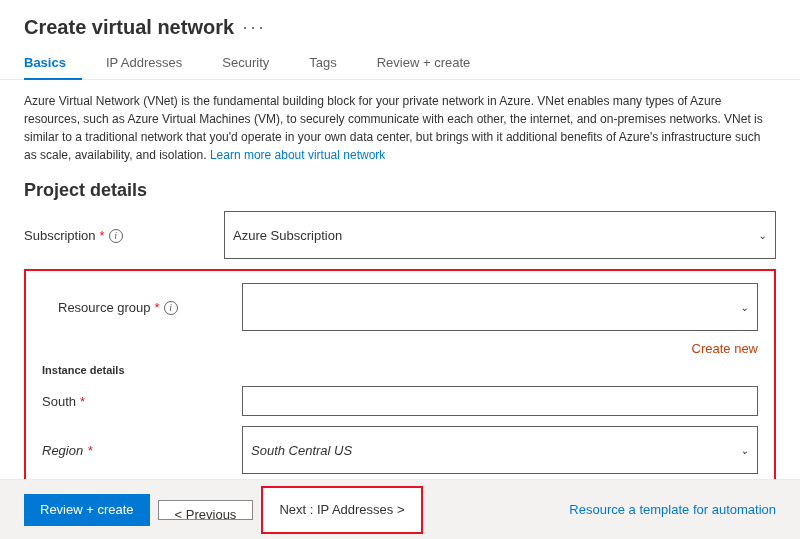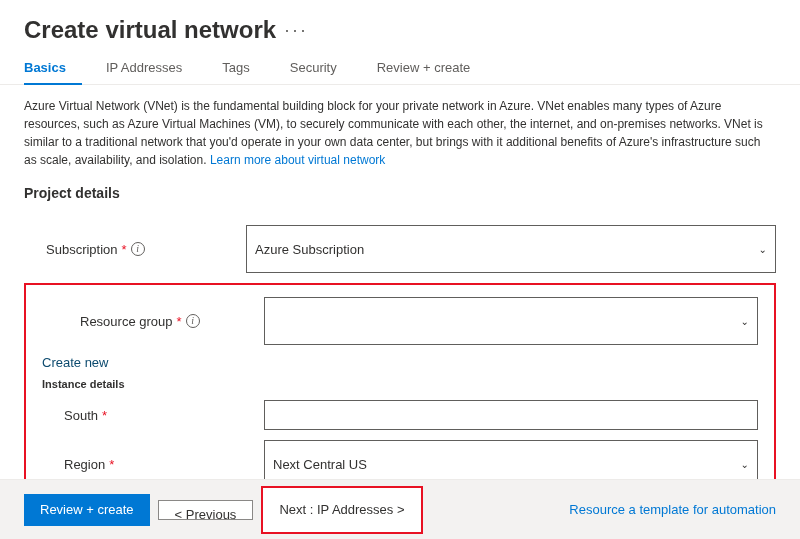--- a/index.html
+++ b/index.html
@@ -17,21 +17,21 @@
       flex-direction: column;
       height: 539px;
     }
     .header {
       padding: 16px 24px 8px 24px;
       display: flex;
       align-items: center;
       gap: 8px;
     }
     .page-title {
-      font-size: 24px;
+      font-size: 20px;
       font-weight: 600;
       color: #323130;
     }
     .header-dots {
       color: #605e5c;
       font-size: 18px;
       letter-spacing: 2px;
       cursor: pointer;
     }
     .tabs {
@@ -66,49 +66,49 @@
       font-size: 12px;
       color: #323130;
       line-height: 1.5;
       margin-bottom: 16px;
     }
     .description a {
       color: #0078d4;
       text-decoration: none;
     }
     .section-title {
-      font-size: 14px;
+      font-size: 18px;
       font-weight: 600;
       color: #323130;
-      margin-bottom: 24px;
+      margin-bottom: 10px;
     }
     .form-section {
       margin-bottom: 12px;
     }
     .highlighted-box {
       border: 2px solid #e81123;
       padding: 12px 16px 16px 16px;
       margin-bottom: 12px;
     }
     .form-row {
       display: flex;
       align-items: center;
       margin-bottom: 10px;
     }
     .form-row:last-child {
       margin-bottom: 0;
+      font-style: italic;
     }
     .form-label {
       width: 200px;
       font-size: 13px;
       color: #323130;
       display: flex;
-      align-items: flex-start;
+      align-items: flex-end;
       gap: 4px;
-      margin-left: 22px;
     }
     .required-star {
       color: #e81123;
     }
     .info-icon {
       display: inline-flex;
       align-items: center;
       justify-content: center;
       width: 14px;
       height: 14px;
@@ -148,26 +148,28 @@
       width: 100%;
       height: 30px;
       border: 1px solid #605e5c;
       background: #fff;
       padding: 0 8px;
       font-size: 13px;
       color: #323130;
       outline: none;
     }
     .create-new-link {
-      color: #0c4a6e;
+      color: #c2410c;
       font-size: 13px;
       cursor: pointer;
       text-decoration: none;
       display: block;
       margin-top: 4px;
+      margin-left: 200px;
+      text-align: right;
     }
     .instance-section-title {
       font-size: 11px;
       font-weight: 600;
       color: #323130;
       margin-bottom: 10px;
       margin-top: 8px;
     }
     .footer {
       height: 60px;
@@ -228,22 +230,22 @@
 <div class="page-container">
 
   <div class="header">
     <h1 class="page-title">Create virtual network</h1>
     <span class="header-dots">···</span>
   </div>
 
   <div class="tabs">
     <div class="tab active">Basics</div>
     <div class="tab">IP Addresses</div>
+    <div class="tab">Security</div>
     <div class="tab">Tags</div>
-    <div class="tab">Security</div>
     <div class="tab">Review + create</div>
   </div>
 
   <div class="content">
 
     <div class="description">
       <span>Azure Virtual Network (VNet) is the fundamental building block for your private network in Azure. VNet enables many types of Azure resources, such as Azure Virtual Machines (VM), to securely communicate with each other, the internet, and on-premises networks. VNet is similar to a traditional network that you'd operate in your own data center, but brings with it additional benefits of Azure's infrastructure such as scale, availability, and isolation.</span>
       <a href="#">Learn more about virtual network</a>
     </div>
 
@@ -294,21 +296,21 @@
           </div>
         </div>
 
         <div class="form-row">
           <div class="form-label">
             <span>Region</span>
             <span class="required-star">*</span>
           </div>
           <div class="form-control">
             <div class="select-box">
-              <span>Next Central US</span>
+              <span>South Central US</span>
               <span class="select-arrow">⌄</span>
             </div>
           </div>
         </div>
       </div>
     </div>
   </div>
 
   <div class="footer">
     <button class="btn-primary">Review + create</button>

